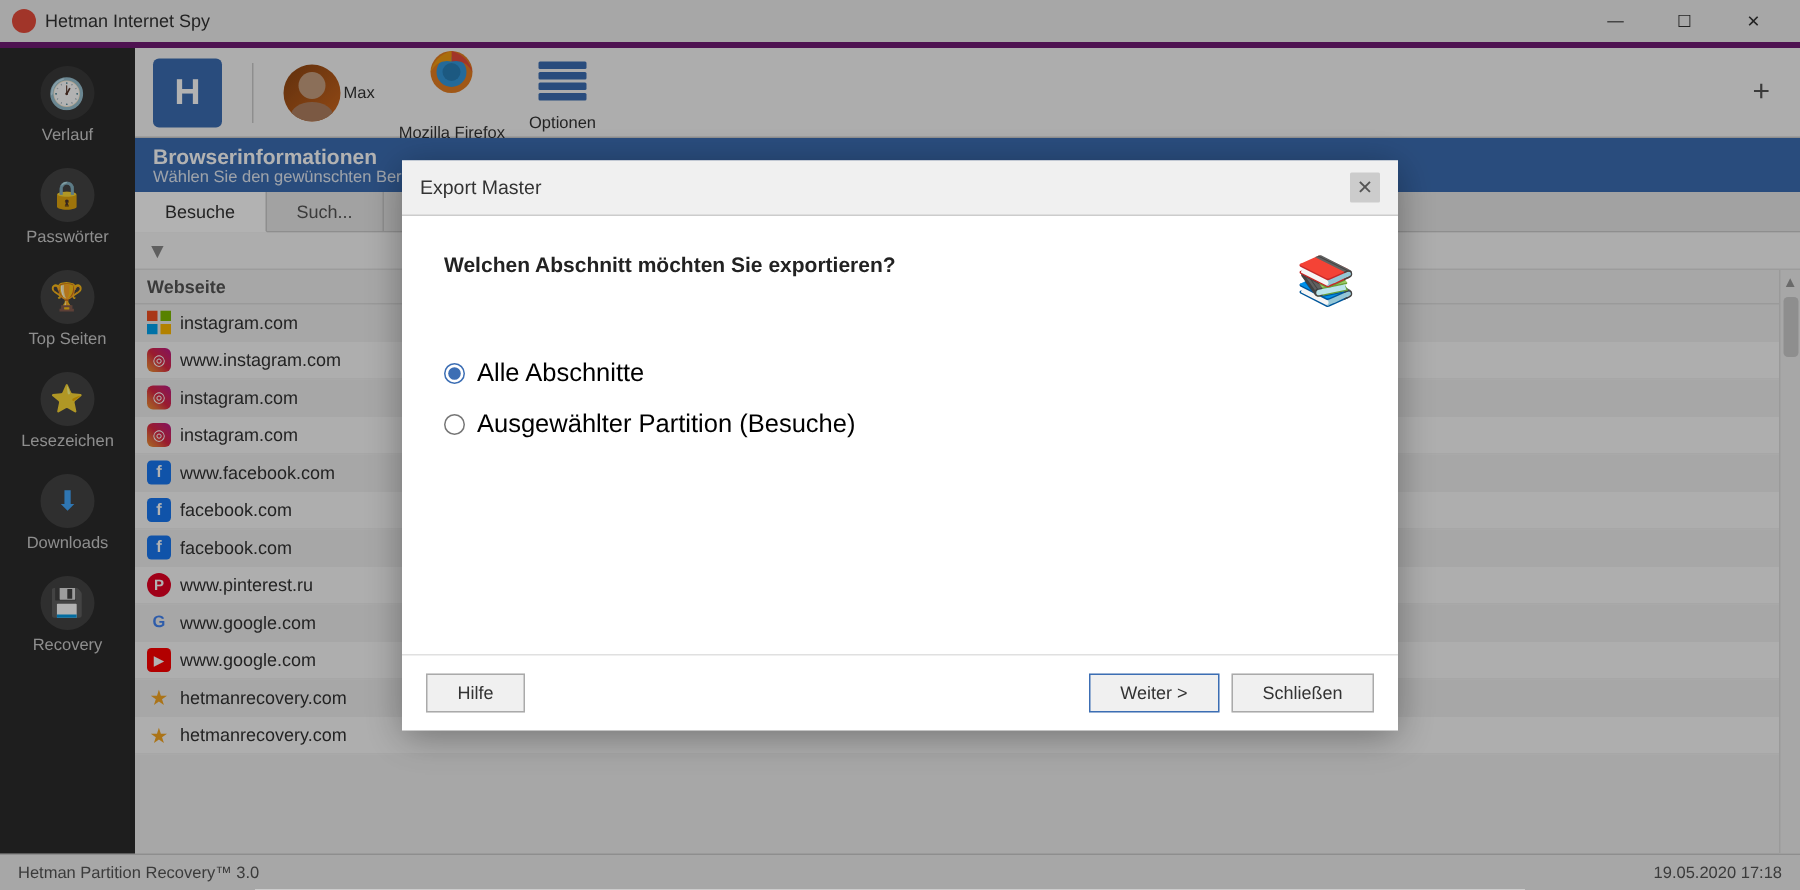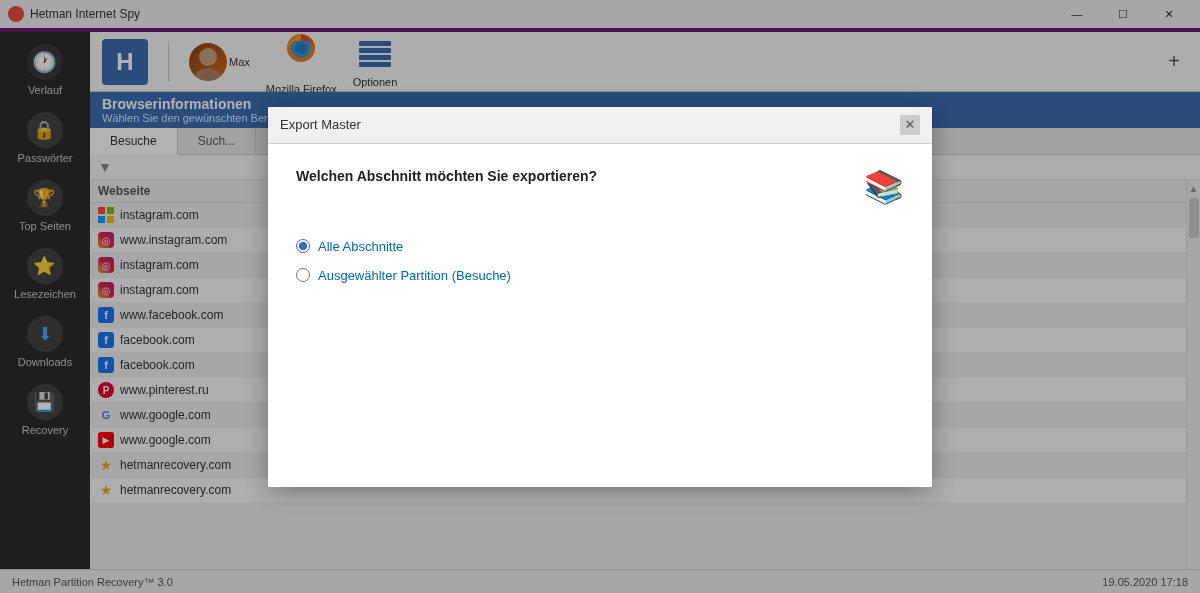--- a/index.html
+++ b/index.html
@@ -331,22 +331,22 @@
       display: flex;
       align-items: center;
       gap: 8px;
       cursor: pointer;
     }
     .radio-option input[type="radio"] {
       accent-color: #3c6eb4;
       width: 14px; height: 14px;
     }
     .radio-label {
-      font-size: 13px;
-      color: #0369a1;
+      font-size: 17px;
+      color: #000000;
     }
 
     .modal-footer {
       padding: 12px 16px;
       border-top: 1px solid #e0e0e0;
       display: flex;
       align-items: center;
       justify-content: space-between;
     }
     .modal-footer-right {
@@ -560,14 +560,21 @@
         <label class="radio-option">
           <input type="radio" name="export_section" checked="" style="">
           <span class="radio-label">Alle Abschnitte</span>
         </label>
         <label class="radio-option">
           <input type="radio" name="export_section" style="">
           <span class="radio-label">Ausgewählter Partition (Besuche)</span>
         </label>
       </div>
     </div>
+    <div class="modal-footer">
+      <button class="btn">Hilfe</button>
+      <div class="modal-footer-right">
+        <button class="btn btn-primary">Weiter &gt;</button>
+        <button class="btn">Schließen</button>
+      </div>
+    </div>
   </div>
 </div>
 
 </body></html>

